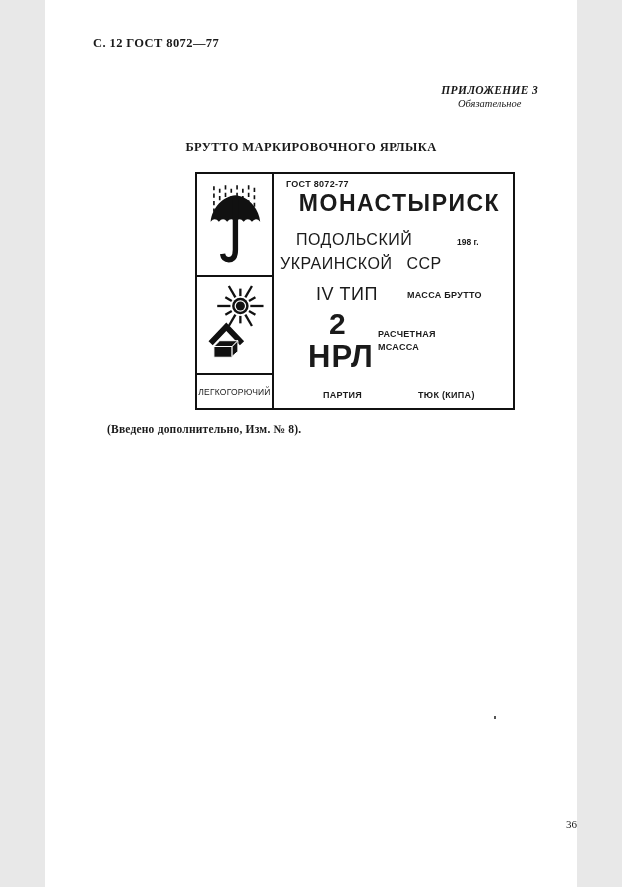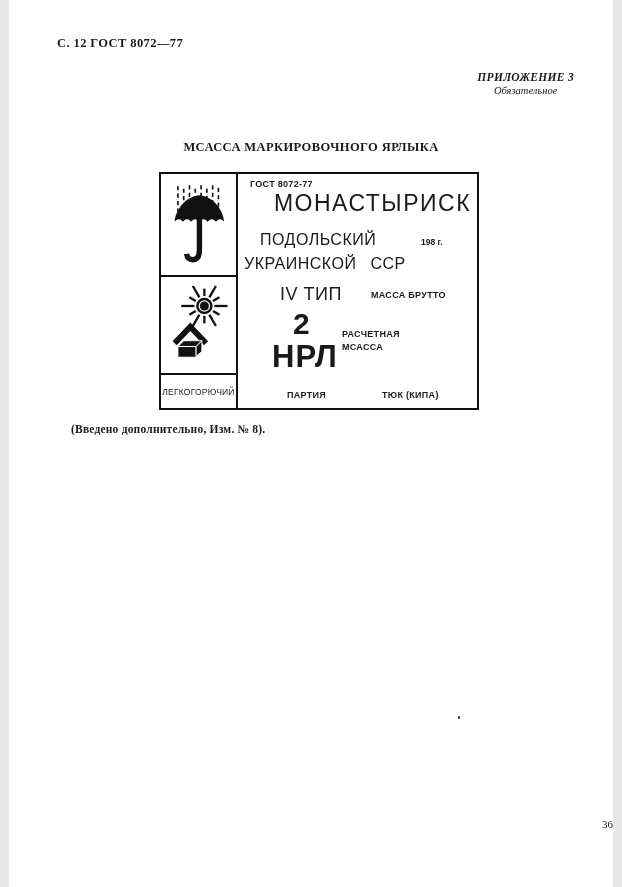--- a/index.html
+++ b/index.html
@@ -1,26 +1,26 @@
 <!DOCTYPE html>
 <html><head>
 <meta charset="utf-8">
 <style>
   html,body { margin:0; padding:0; background:#e8e8e8; }
   .page {
-    position:relative; width:604px; height:887px; margin:0 auto;
+    position:relative; width:532px; height:887px; margin:0 auto;
     background:#ffffff; color:#1a1a1a;
     font-family:"Liberation Serif", serif;
     overflow:hidden;
   }
   .abs { position:absolute; }
 
   
   .hdr-left { left:48px; top:36px; font-size:12.5px; font-weight:bold; letter-spacing:0.4px; }
-  .appendix { right:39px; top:71px; text-align:center; font-style:italic; line-height:13px; }
+  .appendix { right:39px; top:84px; text-align:center; font-style:italic; line-height:13px; }
   .appendix .l1 { font-size:11.5px; font-weight:bold; letter-spacing:0.3px; }
   .appendix .l2 { font-size:10.5px; }
 
   .doc-title { left:0; top:140px; width:100%; text-align:center;
     font-size:12.5px; font-weight:bold; letter-spacing:0.4px; }
 
   
   .mark-label {
     left:150px; top:172px; width:320px; height:238px;
     border:2px solid #111; box-sizing:border-box;
@@ -29,22 +29,22 @@
   }
   .lcol { width:75px; border-right:2px solid #111; display:flex; flex-direction:column; }
   .lcell { display:flex; align-items:center; justify-content:center; }
   .lcell1 { height:101px; border-bottom:2px solid #111; }
   .lcell2 { height:96px; border-bottom:2px solid #111; }
   .lcell3 { flex:1; }
   .flammable { font-size:8.5px; letter-spacing:0.2px; white-space:nowrap; }
 
   .rcol { position:relative; flex:1;border-radius:32px; }
   .r-gost  { left:12px;  top:5px;   font-size:9px;  font-weight:bold; letter-spacing:0.3px; }
-  .r-station { left:15px; top:16px; width:100%; text-align:center;
-               font-size:23px; font-weight:normal; letter-spacing:1.5px; }
+  .r-station { left:6px; top:16px; width:100%; text-align:center;
+               font-size:23px; font-weight:bold; letter-spacing:1.5px; }
   .r-origin1 { left:22px; top:57px;  font-size:16px; letter-spacing:0.5px; }
   .r-year    { left:183px; top:63px; font-size:8.5px; font-weight:bold; }
   .r-origin2 { left:6px;  top:81px;  font-size:16px; letter-spacing:0.5px; word-spacing:9px; }
   .r-type    { left:42px; top:110px; font-size:18px; letter-spacing:0.5px; }
   .r-brutto  { left:133px; top:116px; font-size:9px; font-weight:bold; letter-spacing:0.3px; }
   .r-number  { left:55px; top:133px; font-size:30px; font-weight:bold; }
   .r-calcmass{ left:104px; top:154px; font-size:9px; font-weight:bold; line-height:12.5px; letter-spacing:0.3px; }
   .r-grade   { left:34px; top:165px; font-size:31px; font-weight:bold; letter-spacing:1px; }
   .r-batch   { left:49px; top:216px; font-size:9px; font-weight:bold; letter-spacing:0.3px;text-align:right; }
   .r-bale    { left:144px; top:216px; font-size:9px; font-weight:bold; letter-spacing:0.3px; }
@@ -60,21 +60,21 @@
 
 <div class="page">
 
   <div class="abs hdr-left">С. 12 ГОСТ 8072—77</div>
 
   <div class="abs appendix">
     <div class="l1">ПРИЛОЖЕНИЕ 3</div>
     <div class="l2">Обязательное</div>
   </div>
 
-  <div class="abs doc-title">МСАССА МАРКИРОВОЧНОГО ЯРЛЫКА</div>
+  <div class="abs doc-title">БРУТТО МАРКИРОВОЧНОГО ЯРЛЫКА</div>
 
   <div class="abs mark-label">
 
     <div class="lcol">
 
       <div class="lcell lcell1 icon-box">
         <span>
           <svg width="62" height="94" viewBox="0 0 75 100" xmlns="http://www.w3.org/2000/svg">
             <g stroke="#111" stroke-width="2" stroke-dasharray="5 4">
               <line x1="12" y1="3" x2="12" y2="34"></line>

